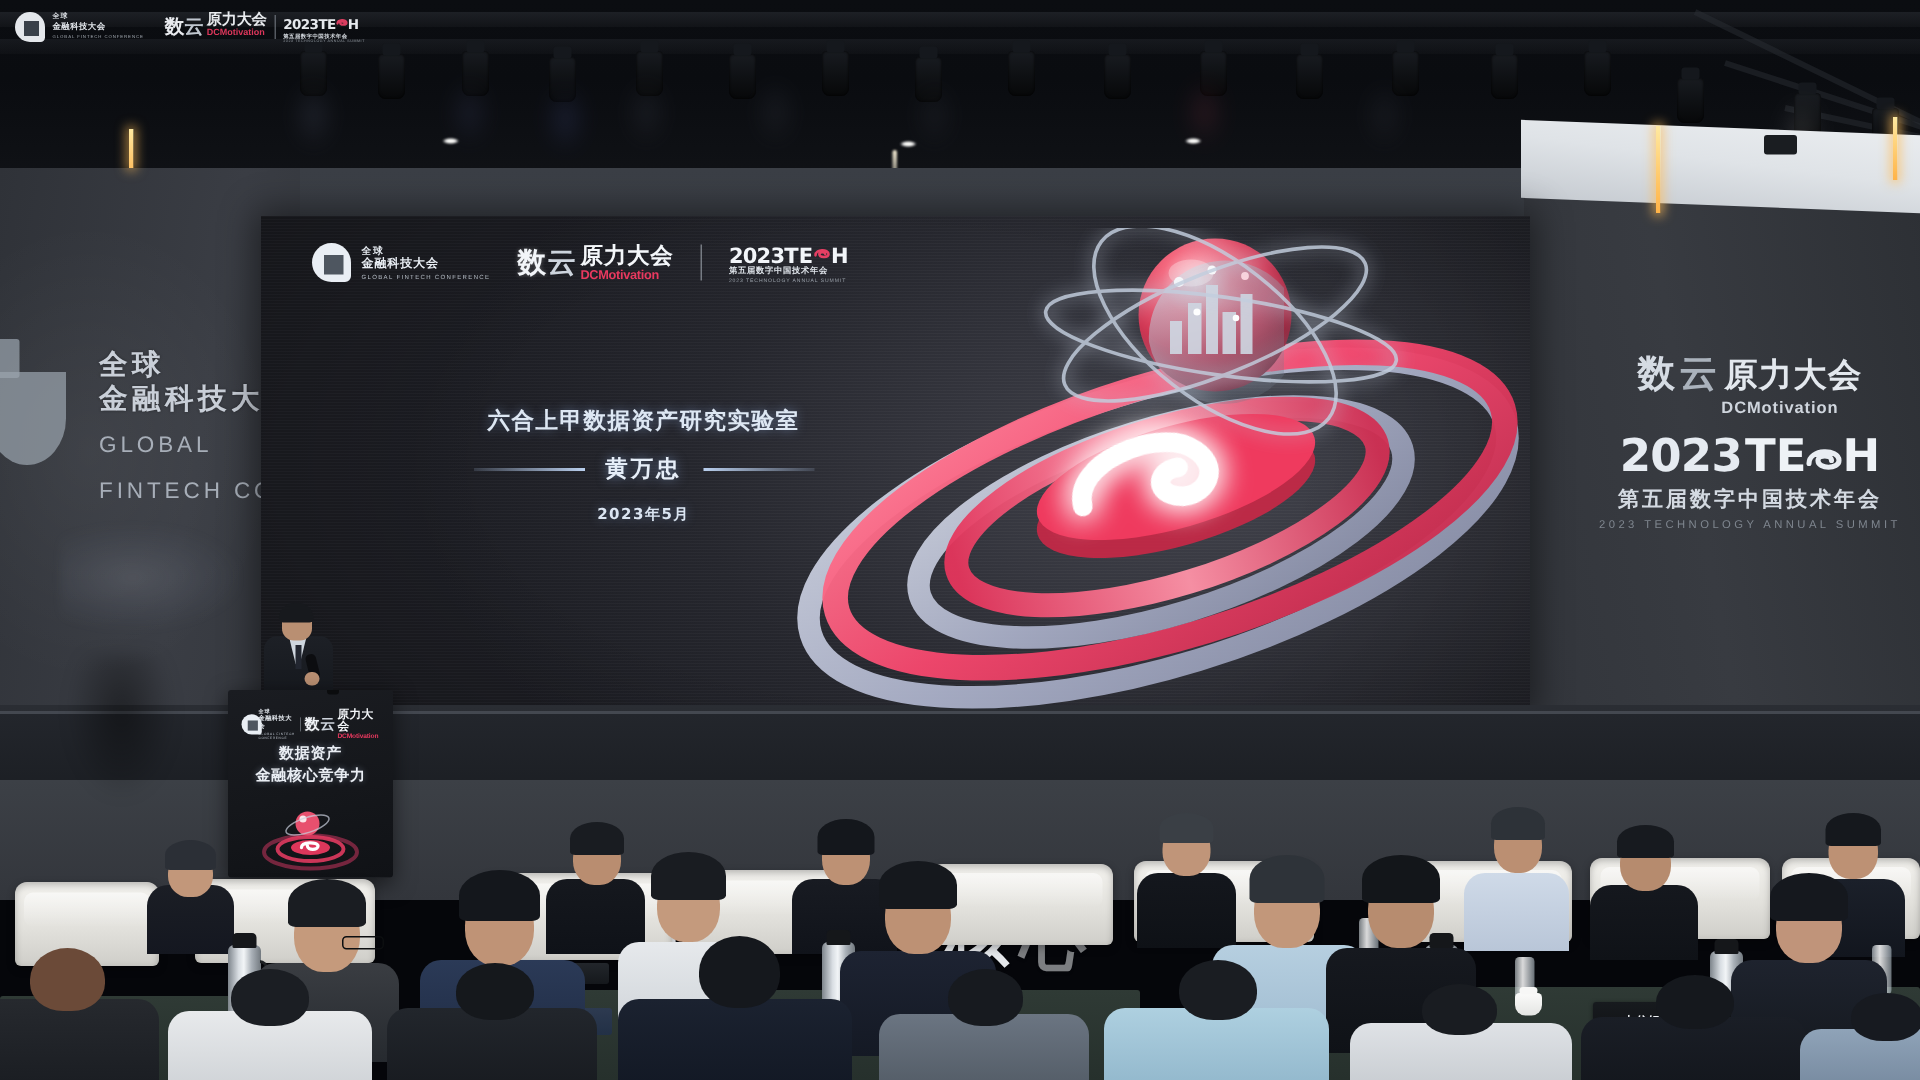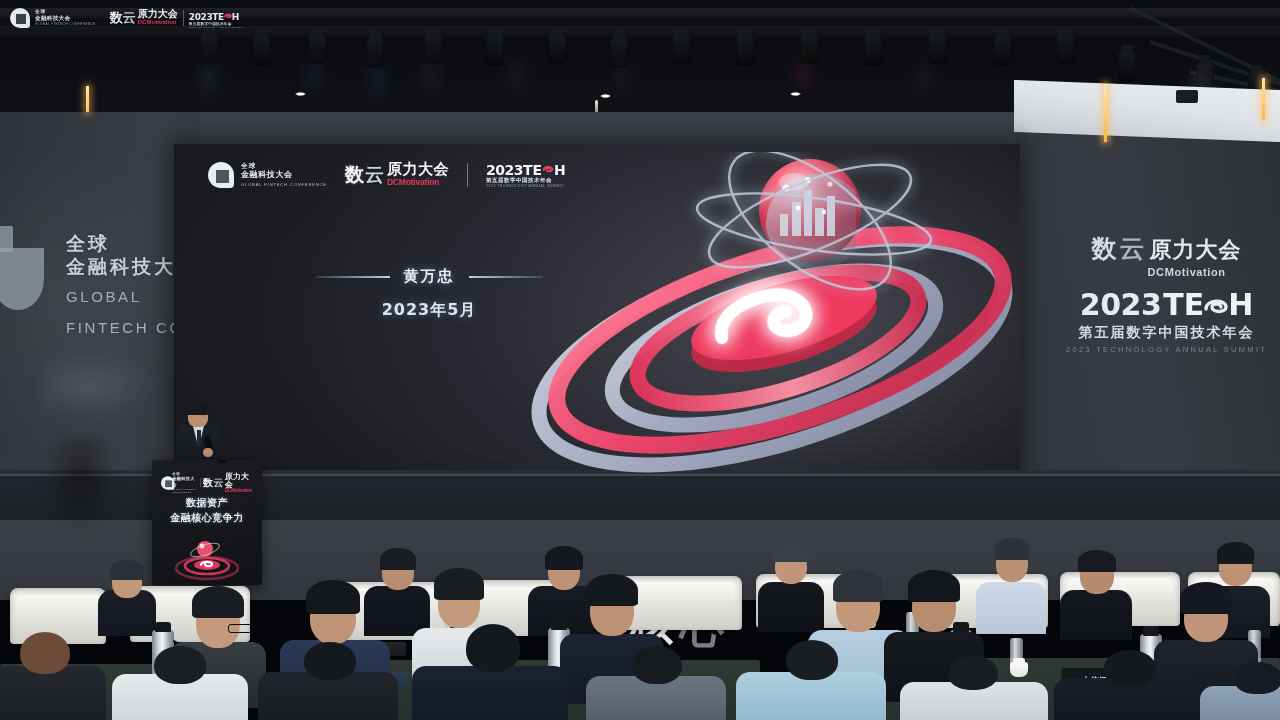--- a/index.html
+++ b/index.html
@@ -262,21 +262,21 @@
     display:flex; align-items:center; justify-content:center; gap:14px; margin-top:13px;
   }
   .name-rule { width:74px; height:2px; background:linear-gradient(90deg,rgba(180,205,240,.15),#b9cfee); }
   .name-rule.r { background:linear-gradient(90deg,#b9cfee,rgba(180,205,240,.15)); }
   .slide-name {
     font-size:15px; font-weight:700; color:#e6eef8; letter-spacing:2px;
     text-shadow:0 0 7px rgba(150,185,240,.5);
     font-family:"DejaVu Sans", sans-serif;
   }
   .slide-date {
-    font-size:16px; font-weight:700; color:#dbe5f2; letter-spacing:1px; margin-top:14px;
+    font-size:10px; font-weight:700; color:#dbe5f2; letter-spacing:1px; margin-top:14px;
     text-shadow:0 0 7px rgba(150,185,240,.4);
     font-family:"DejaVu Sans", sans-serif;
   }
 
   
   .art { position:absolute; left:348px; top:8px; width:500px; height:322px; z-index:5; }
 
   
   .stage-deck {
     position:absolute; left:0; top:470px; width:1280px; height:120px;
@@ -585,20 +585,21 @@
             </svg>
           </span>
           <span class="tech-h">H</span>
         </div>
         <div class="tech-l2">第五届数字中国技术年会</div>
         <div class="tech-l3">2023 TECHNOLOGY ANNUAL SUMMIT</div>
       </div>
     </div>
 
     <div class="slide-text">
+      <div class="slide-sub1">六合上甲数据资产研究实验室</div>
       <div class="slide-name-row">
         <span class="name-rule"></span>
         <span class="slide-name">黄万忠</span>
         <span class="name-rule r"></span>
       </div>
       <div class="slide-date">2023年5月</div>
     </div>
 
     <div class="art">
       <svg width="500" height="322" viewBox="0 0 500 322">

